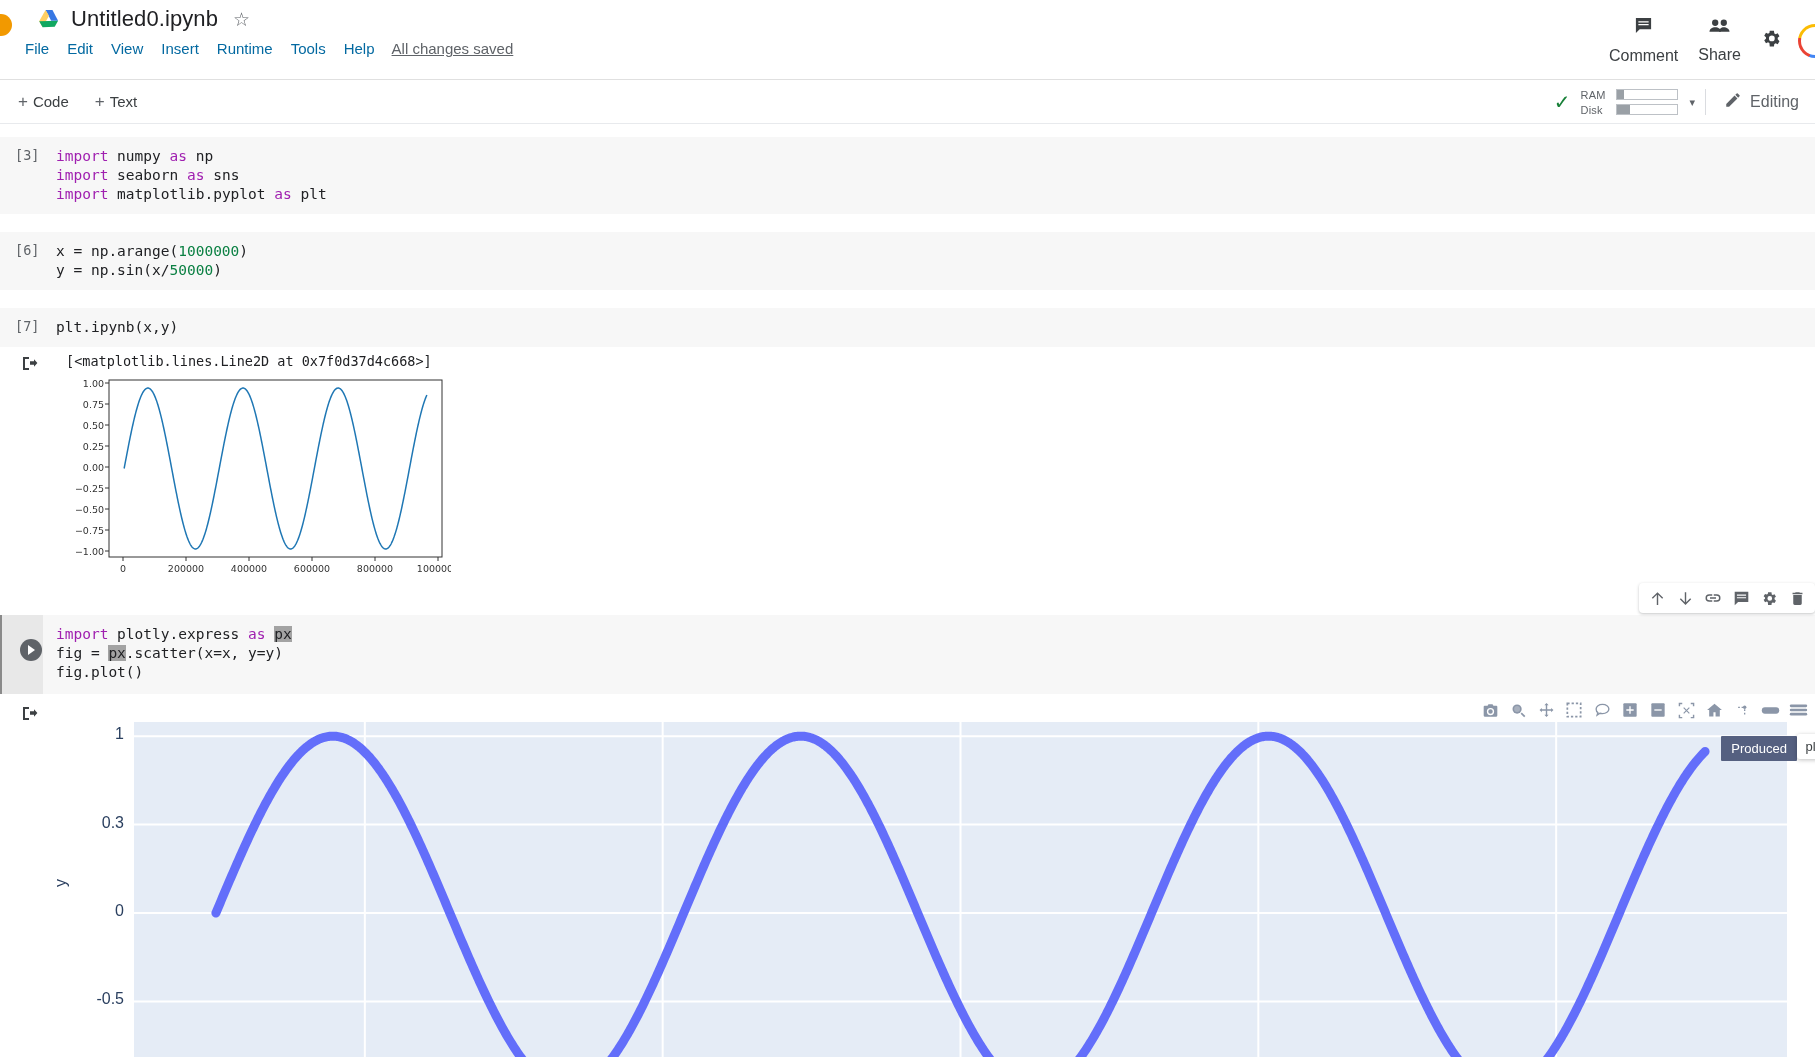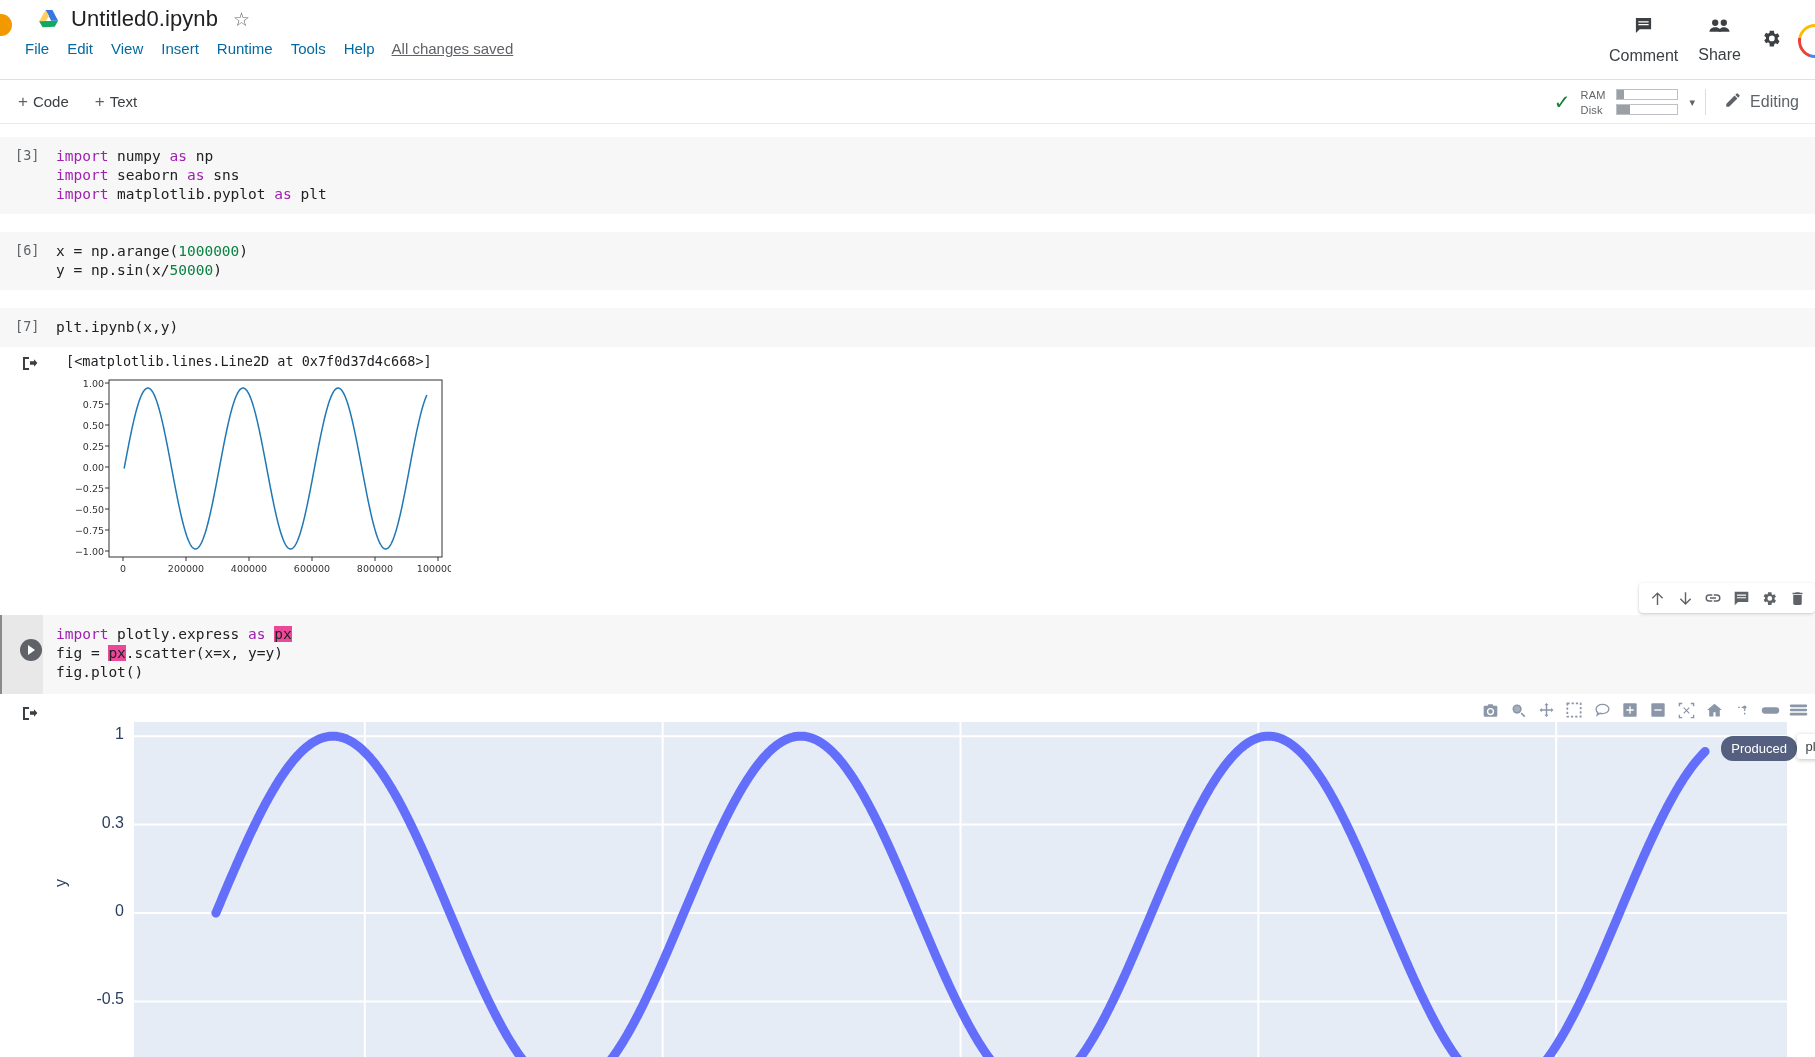--- a/index.html
+++ b/index.html
@@ -78,21 +78,21 @@
     position:absolute; left:15px; top:10px; width:32px; text-align:left;
     font-family:"DejaVu Sans Mono", monospace; font-size:13.5px; color:#5f6368;
   }
   .code-body{
     font-family:"DejaVu Sans Mono", monospace;
     font-size:14.5px; line-height:19px; color:#202124;
     padding-left:56px; white-space:pre;
   }
   .kw{ color:#a020b0; }
   .num{ color:#0b8043; }
-  .sel{ background:#ec4899; }
+  .sel{ background:#a3a3a3; }
 
   .out-row{ position:relative; padding:6px 0 0 10px; }
   .out-icon{
     position:absolute; left:22px; top:9px; width:16px; height:15px;
   }
   .out-text{
     font-family:"DejaVu Sans Mono", monospace; font-size:13.5px; color:#202124;
     padding-left:56px; white-space:pre;
   }
 
@@ -128,21 +128,21 @@
   #plotly-out{ position:relative; }
   #plotly-out-icon{ position:absolute; left:22px; top:12px; width:16px; height:15px; }
   #modebar{
     position:absolute; right:6px; top:6px; display:flex; align-items:center; gap:6px;
   }
   .mb-btn{ width:22px; height:20px; display:flex; align-items:center; justify-content:center; cursor:pointer; color:#8b96a8; }
 
   #tooltip-dark{
     position:absolute; right:18px; top:42px;
     background:#556080; color:#fff; font-size:13px;
-    padding:5px 10px; border-radius:12px; white-space:nowrap; z-index:5;
+    padding:5px 10px; border-radius:1px; white-space:nowrap; z-index:5;
     overflow:hidden;
   }
   #tooltip-white{
     position:absolute; right:-36px; top:40px;
     background:#fff; color:#3c4043; font-size:13px;
     padding:5px 8px; border-radius:3px; white-space:nowrap; z-index:6;
     box-shadow:0 1px 4px rgba(0,0,0,.25);
   }
 
   #plotly-chart{ position:relative; height:410px; }

